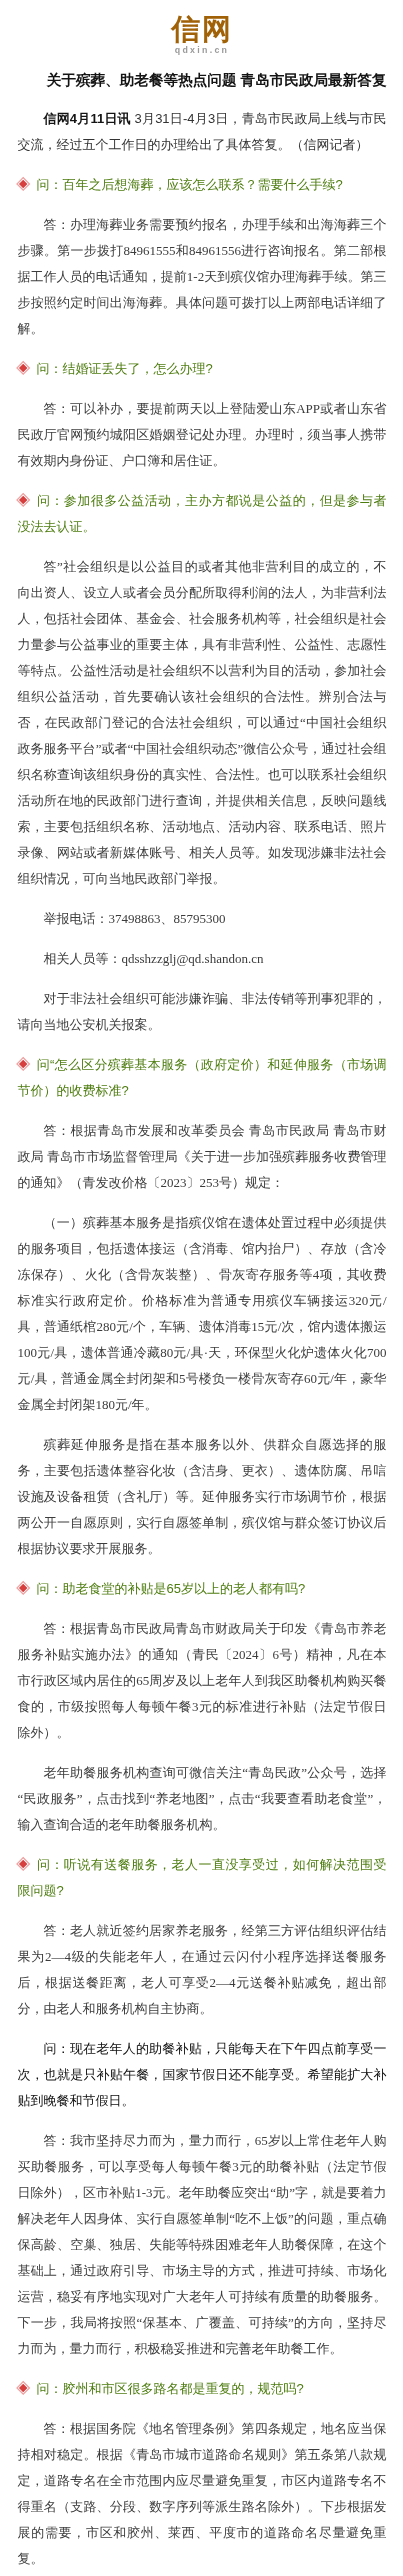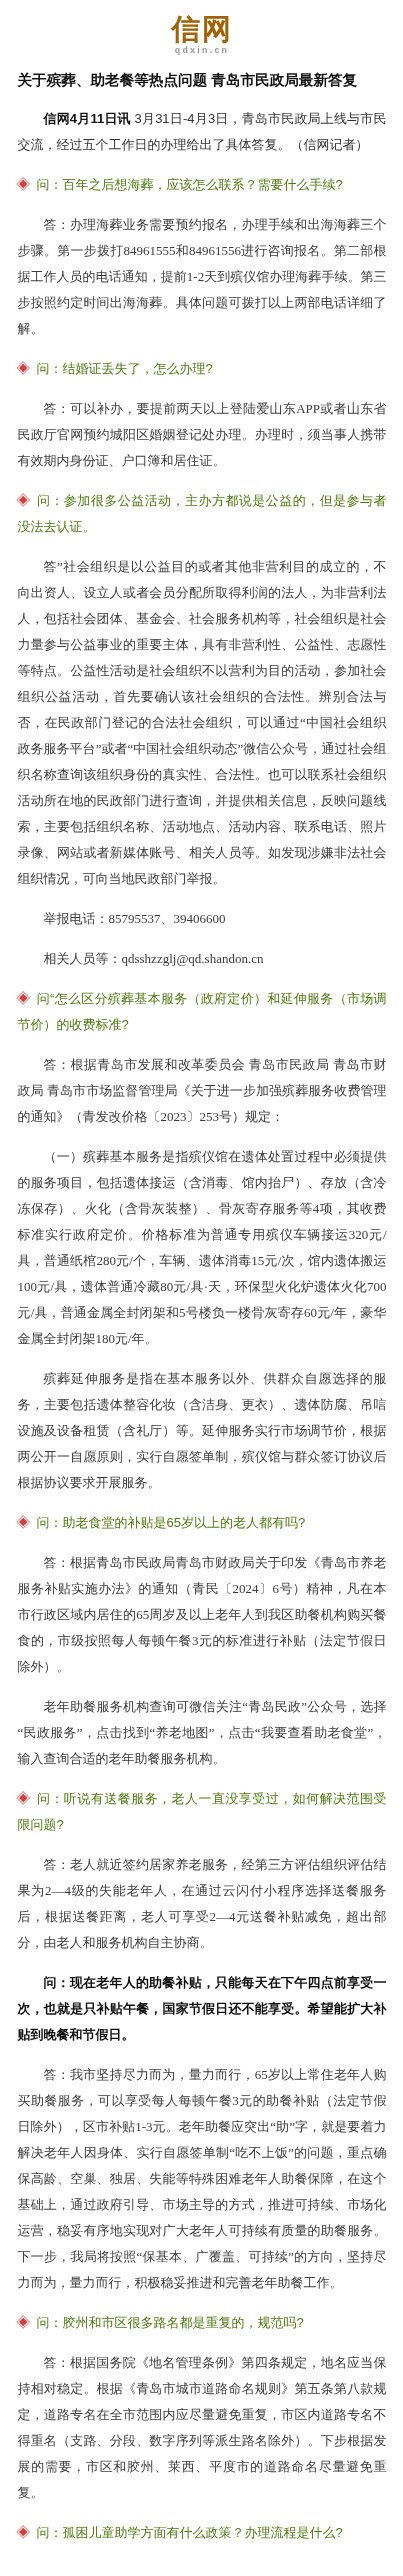--- a/index.html
+++ b/index.html
@@ -16,29 +16,29 @@
     font-size:29px;font-weight:800;color:#a16207;
     letter-spacing:1.8px;line-height:1.0;display:inline-block;
   }
   .logo-domain{
     font-size:8.8px;color:#9a9a9a;letter-spacing:2.3px;
     margin-top:1.2px;font-weight:600;
   }
   
   h1.title{
     font-size:14.6px;line-height:1.45;font-weight:800;color:#141414;
-    text-align:left;margin:15px 0 5.8px 0;
+    text-align:right;margin:15px 0 5.8px 0;
   }
   
   p{font-size:13px;line-height:2.0;margin:14px 0;text-align:justify;}
   p.lead,p.a,p.qplain{text-indent:2em;}
   p.lead b{font-weight:700;color:#141414;}
   p.a{color:#3c3c3c;font-family:Liberation Serif, serif;}
   p.q{font-weight:400;color:#4d7c0f;text-indent:0;}
-  p.qplain{font-weight:700;color:#0f0f0f;}
+  p.qplain{font-weight:400;color:#0f0f0f;}
   
   .diamond{
     display:inline-block;width:6.4px;height:6.4px;background:#d73e3e;
     border:1.2px solid #ffffff;outline:1.2px solid #ec9b9b;
     transform:rotate(45deg);margin:0 9.4px 0 1.2px;vertical-align:0.6px;
   }
 </style>
 </head>
 <body>
 
@@ -53,22 +53,23 @@
 
   <p class="lead"><b>信网4月11日讯</b><span> 3月31日-4月3日，青岛市民政局上线与市民交流，经过五个工作日的办理给出了具体答复。（信网记者）</span></p>
 
   <div>
       <p class="q"><span class="diamond"></span><span>问：百年之后想海葬，应该怎么联系？需要什么手续?</span></p>
       <p class="a">答：办理海葬业务需要预约报名，办理手续和出海海葬三个步骤。第一步拨打84961555和84961556进行咨询报名。第二部根据工作人员的电话通知，提前1-2天到殡仪馆办理海葬手续。第三步按照约定时间出海海葬。具体问题可拨打以上两部电话详细了解。</p>
       <p class="q"><span class="diamond"></span><span>问：结婚证丢失了，怎么办理?</span></p>
       <p class="a">答：可以补办，要提前两天以上登陆爱山东APP或者山东省民政厅官网预约城阳区婚姻登记处办理。办理时，须当事人携带有效期内身份证、户口簿和居住证。</p>
       <p class="q"><span class="diamond"></span><span>问：参加很多公益活动，主办方都说是公益的，但是参与者没法去认证。</span></p>
       <p class="a">答”社会组织是以公益目的或者其他非营利目的成立的，不向出资人、设立人或者会员分配所取得利润的法人，为非营利法人，包括社会团体、基金会、社会服务机构等，社会组织是社会力量参与公益事业的重要主体，具有非营利性、公益性、志愿性等特点。公益性活动是社会组织不以营利为目的活动，参加社会组织公益活动，首先要确认该社会组织的合法性。辨别合法与否，在民政部门登记的合法社会组织，可以通过“中国社会组织政务服务平台”或者“中国社会组织动态”微信公众号，通过社会组织名称查询该组织身份的真实性、合法性。也可以联系社会组织活动所在地的民政部门进行查询，并提供相关信息，反映问题线索，主要包括组织名称、活动地点、活动内容、联系电话、照片录像、网站或者新媒体账号、相关人员等。如发现涉嫌非法社会组织情况，可向当地民政部门举报。</p>
-      <p class="a">举报电话：85795537、39406600</p>
+      <p class="a">举报电话：37498863、85795300</p>
       <p class="a">相关人员等：qdsshzzglj@qd.shandon.cn</p>
+      <p class="a">对于非法社会组织可能涉嫌诈骗、非法传销等刑事犯罪的，请向当地公安机关报案。</p>
       <p class="q"><span class="diamond"></span><span>问“怎么区分殡葬基本服务（政府定价）和延伸服务（市场调节价）的收费标准?</span></p>
       <p class="a">答：根据青岛市发展和改革委员会 青岛市民政局 青岛市财政局 青岛市市场监督管理局《关于进一步加强殡葬服务收费管理的通知》（青发改价格〔2023〕253号）规定：</p>
       <p class="a">（一）殡葬基本服务是指殡仪馆在遗体处置过程中必须提供的服务项目，包括遗体接运（含消毒、馆内抬尸）、存放（含冷冻保存）、火化（含骨灰装整）、骨灰寄存服务等4项，其收费标准实行政府定价。价格标准为普通专用殡仪车辆接运320元/具，普通纸棺280元/个，车辆、遗体消毒15元/次，馆内遗体搬运100元/具，遗体普通冷藏80元/具·天，环保型火化炉遗体火化700元/具，普通金属全封闭架和5号楼负一楼骨灰寄存60元/年，豪华金属全封闭架180元/年。</p>
       <p class="a">殡葬延伸服务是指在基本服务以外、供群众自愿选择的服务，主要包括遗体整容化妆（含洁身、更衣）、遗体防腐、吊唁设施及设备租赁（含礼厅）等。延伸服务实行市场调节价，根据两公开一自愿原则，实行自愿签单制，殡仪馆与群众签订协议后根据协议要求开展服务。</p>
       <p class="q"><span class="diamond"></span><span>问：助老食堂的补贴是65岁以上的老人都有吗?</span></p>
       <p class="a">答：根据青岛市民政局青岛市财政局关于印发《青岛市养老服务补贴实施办法》的通知（青民〔2024〕6号）精神，凡在本市行政区域内居住的65周岁及以上老年人到我区助餐机构购买餐食的，市级按照每人每顿午餐3元的标准进行补贴（法定节假日除外）。</p>
       <p class="a">老年助餐服务机构查询可微信关注“青岛民政”公众号，选择“民政服务”，点击找到“养老地图”，点击“我要查看助老食堂”，输入查询合适的老年助餐服务机构。</p>
       <p class="q"><span class="diamond"></span><span>问：听说有送餐服务，老人一直没享受过，如何解决范围受限问题?</span></p>
       <p class="a">答：老人就近签约居家养老服务，经第三方评估组织评估结果为2—4级的失能老年人，在通过云闪付小程序选择送餐服务后，根据送餐距离，老人可享受2—4元送餐补贴减免，超出部分，由老人和服务机构自主协商。</p>
       <p class="qplain">问：现在老年人的助餐补贴，只能每天在下午四点前享受一次，也就是只补贴午餐，国家节假日还不能享受。希望能扩大补贴到晚餐和节假日。</p>

